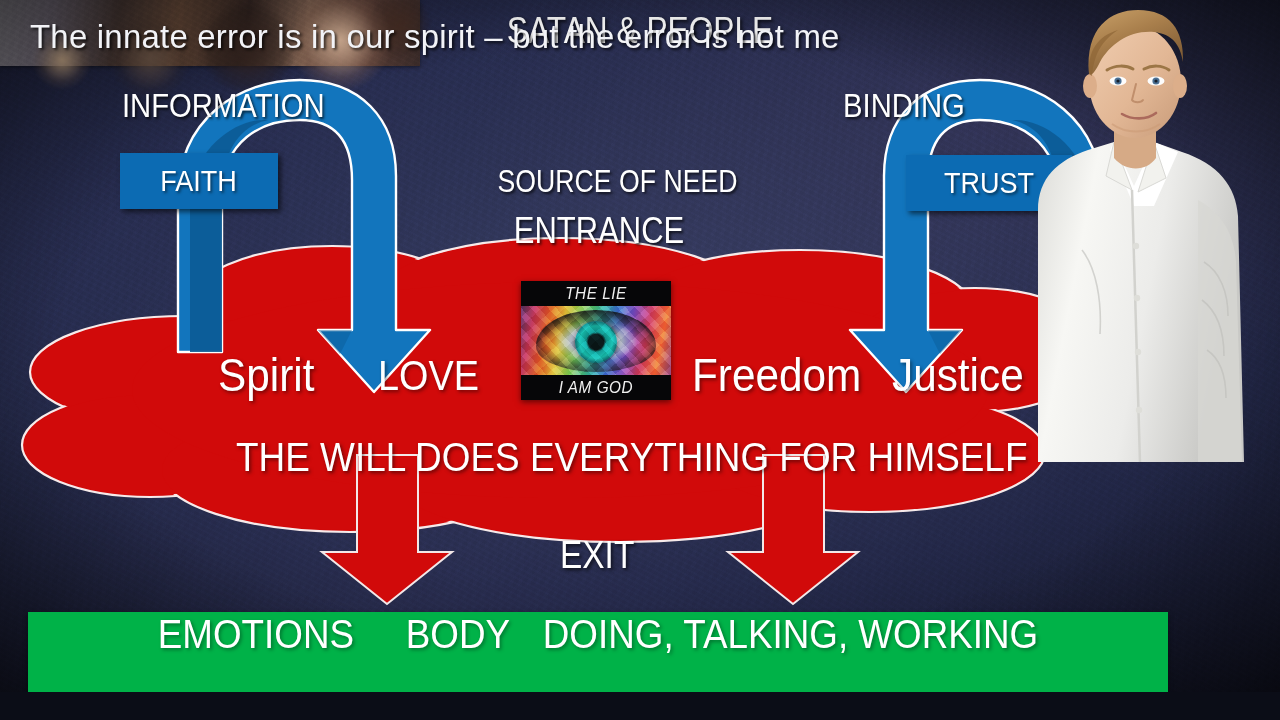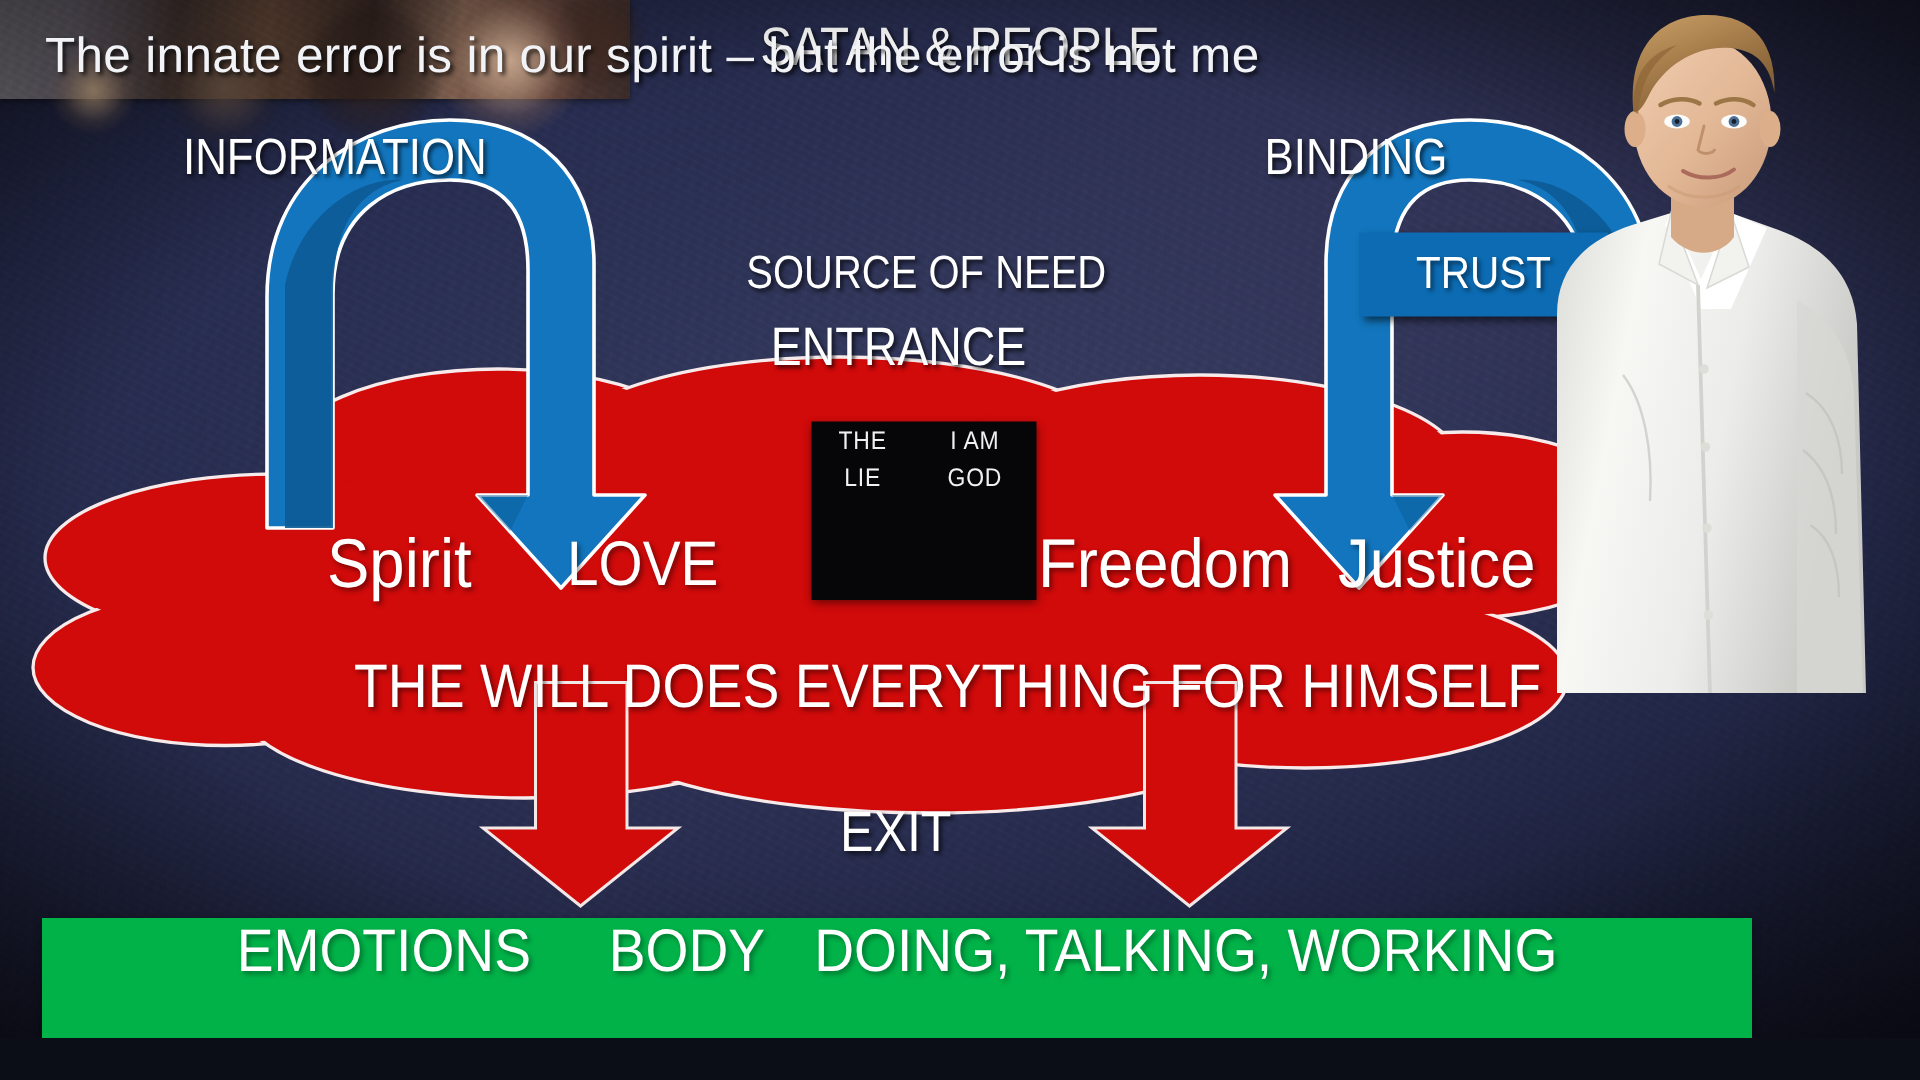--- a/index.html
+++ b/index.html
@@ -109,23 +109,23 @@
   #w-love{left:378px;top:352px;font-size:42px;transform:scaleX(0.9);transform-origin:left center;}
   #w-freedom{left:692px;top:348px;font-size:46px;transform:scaleX(0.92);transform-origin:left center;}
   #w-justice{left:892px;top:348px;font-size:46px;transform:scaleX(0.92);transform-origin:left center;}
   #w-will{left:236px;top:434px;font-size:41px;transform:scaleX(0.9);transform-origin:left center;
           text-shadow:2px 2px 4px rgba(0,0,0,0.5);}
   #w-exit{left:560px;top:534px;font-size:38px;z-index:27;transform:scaleX(0.88);transform-origin:left center;
           text-shadow:2px 2px 4px rgba(0,0,0,0.7);}
 
   
   #lie-card{
-    position:absolute;left:541px;top:281px;width:150px;height:119px;z-index:29;
+    position:absolute;left:521px;top:281px;width:150px;height:119px;z-index:29;
     background:#060608;box-shadow:0 2px 6px rgba(0,0,0,0.55);
-    display:flex;
+    display:flex;flex-direction:column;font-style:italic;
   }
   #lie-card .cap-t,#lie-card .cap-b{
     height:25px;line-height:25px;text-align:center;color:#f0f0f0;
     font-size:17px;letter-spacing:0.6px;transform:scaleX(0.9);
   }
   #lie-card .eye-wrap{
     flex:1;position:relative;overflow:hidden;
     background:
       linear-gradient(102deg,#6d3f7a 0%,#c23a5e 9%,#e06a2a 19%,#e3c544 28%,#8fce63 38%,#3fb6a6 50%,#4a7fd0 60%,#8e58c2 70%,#d2466e 80%,#f07a3e 90%,#9a4b88 100%);
   }
@@ -233,20 +233,23 @@
       <path d="M300 120 C338 120 352 144 352 180 L352 330 L318 330 L340 354 L352 330 L352 180 C352 144 338 120 300 120 Z" fill="#0c5b95" opacity="0.45"></path>
     </g>
 
     <g>
       <path d="M1058 352 L1058 196 C1058 140 1018 120 980 120 C942 120 928 144 928 180 L928 330 L962 330 L906 392 L850 330 L884 330 L884 176 C884 118 920 80 980 80 C1040 80 1102 118 1102 198 L1102 352 Z" fill="#1275bd" stroke="#ffffff" stroke-width="2.4" stroke-linejoin="round"></path>
       <path d="M1058 352 L1058 196 C1058 150 1040 126 1012 120 C1040 118 1080 142 1090 190 L1090 352 Z" fill="#0c5b95" opacity="0.9"></path>
       <path d="M980 120 C942 120 928 144 928 180 L928 330 L962 330 L940 354 L928 330 L928 180 C928 144 942 120 980 120 Z" fill="#0c5b95" opacity="0.45"></path>
     </g>
   </svg>
 
+  <div class="bluebox" id="box-faith">
+    <span>FAITH</span>
+  </div>
   <div class="bluebox" id="box-trust">
     <span>TRUST</span>
   </div>
 
   <div class="cw" id="w-spirit">Spirit</div>
   <div class="cw" id="w-love">LOVE</div>
   <div class="cw" id="w-freedom">Freedom</div>
   <div class="cw" id="w-justice">Justice</div>
   <div class="cw" id="w-will">THE WILL DOES EVERYTHING FOR HIMSELF</div>
   <div class="cw" id="w-exit">EXIT</div>

